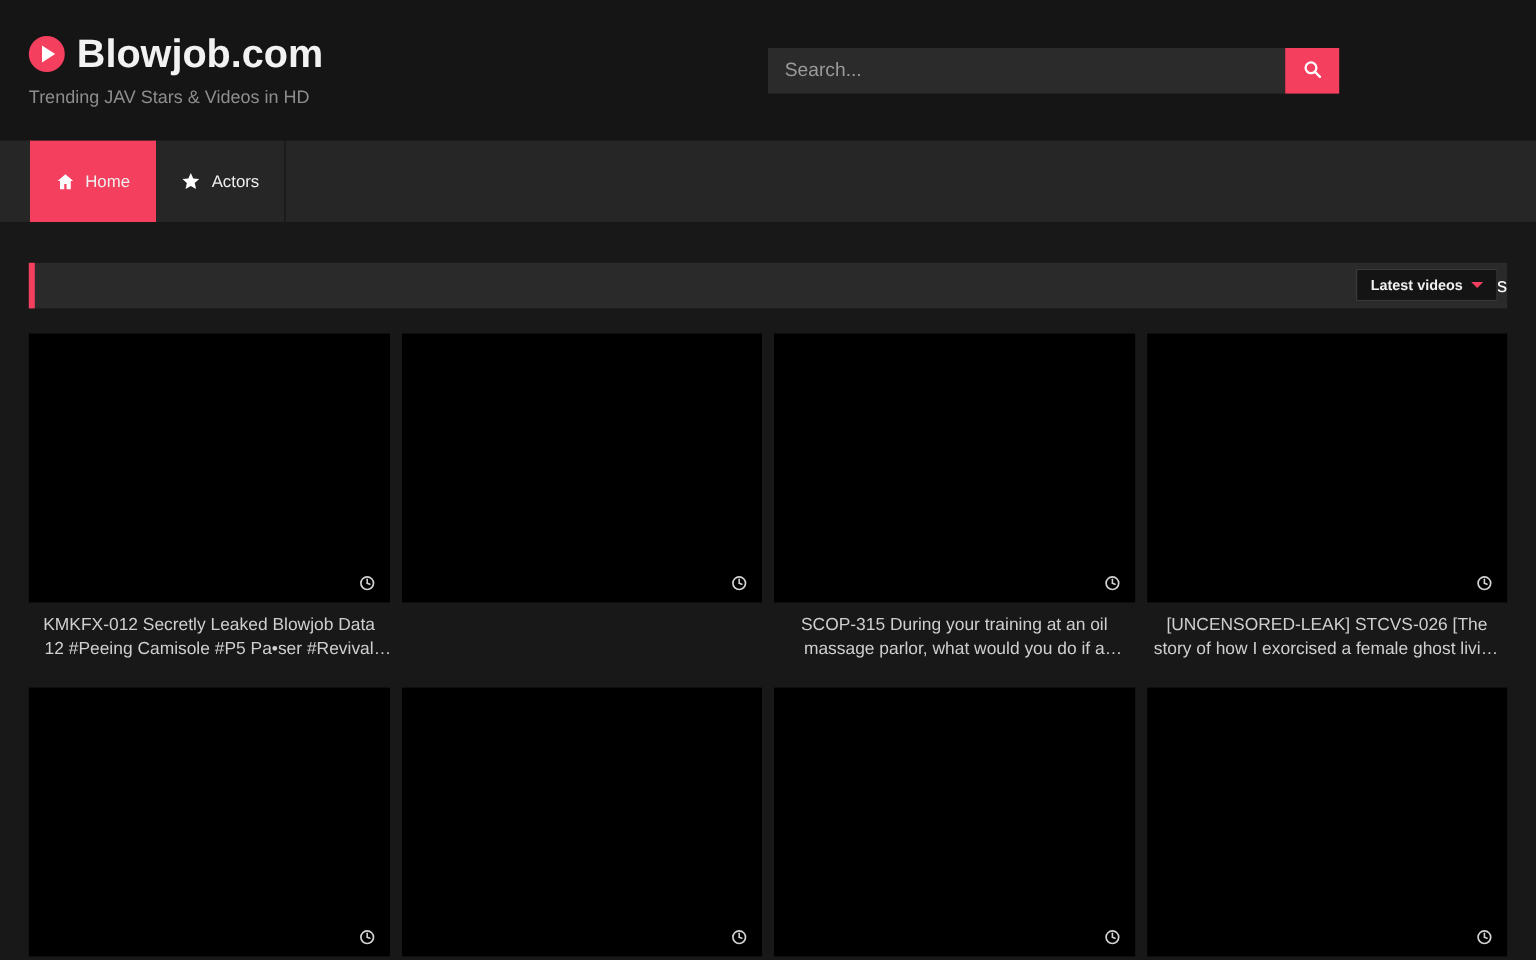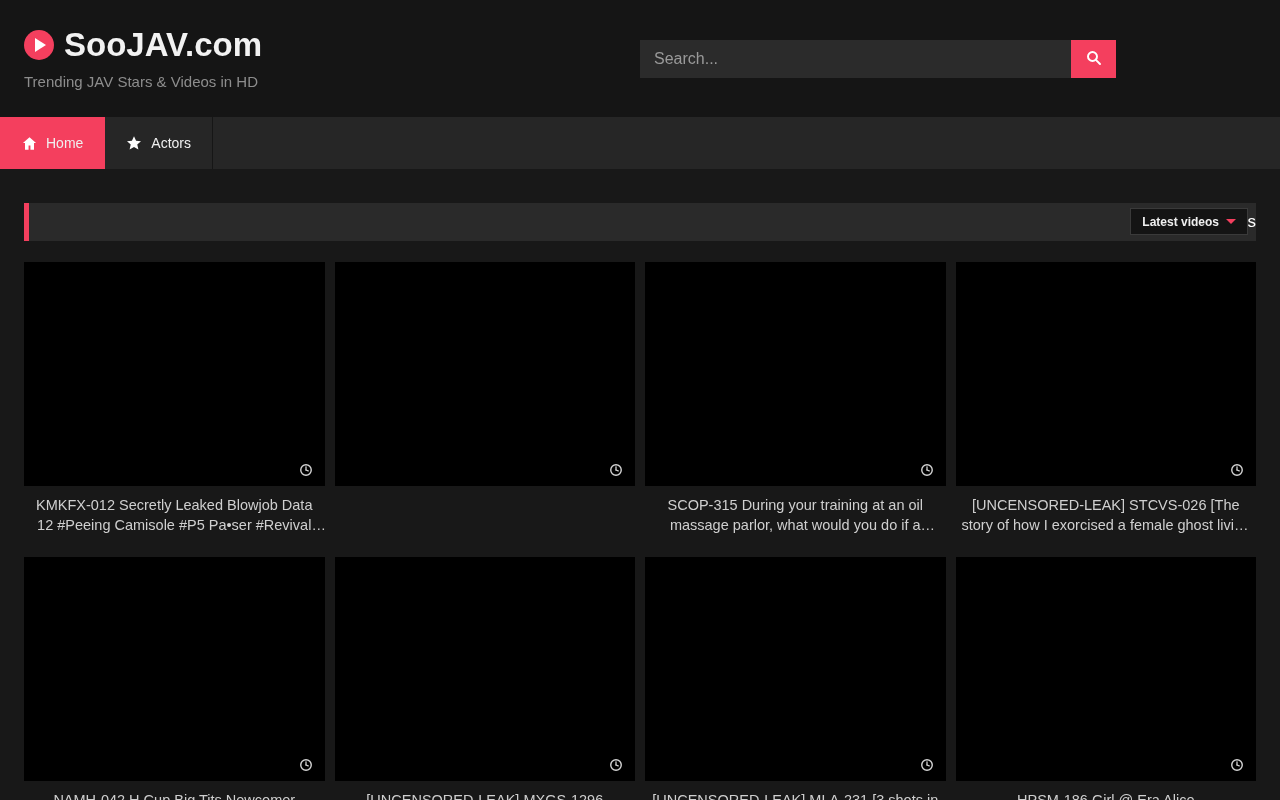--- a/index.html
+++ b/index.html
@@ -40,22 +40,22 @@
     font-family: "Liberation Sans", sans-serif;
   }
   .search-input::placeholder { color: #9a9a9a; }
   .search-btn {
     width: 45px; height: 38px; border: none; cursor: pointer;
     background: var(--accent);
     display: flex; align-items: center; justify-content: center;
   }
   
   .nav {
-    height: 52px; background: #262626;
-    display: flex; align-items: stretch; 
+    height: 68px; background: #262626;
+    display: flex; align-items: stretch; padding-left: 25px;
   }
   .nav-item {
     display: flex; align-items: center; gap: 9px;
     padding: 0 21px; cursor: pointer;
     border-right: 1px solid #161616;
     color: #efefef; font-size: 14px; text-decoration: none;
   }
   .nav-item:first-child { border-left: 1px solid #161616; }
   .nav-item.active { background: var(--accent); border-color: var(--accent); }
   .nav-icon { display: flex; align-items: center; }
@@ -109,21 +109,21 @@
     overflow: hidden;
   }
 </style>
 </head>
 <body>
 
 <header class="header">
   <div class="brand">
     <div class="brand-row">
       <span class="play-badge"></span>
-      <span class="site-name">SooJAV.com</span>
+      <span class="site-name">Blowjob.com</span>
     </div>
     <div class="tagline">Trending JAV Stars &amp; Videos in HD</div>
   </div>
 
   <div class="search-box">
     <input class="search-input" type="text" placeholder="Search..." style="">
     <button class="search-btn">
       <span>
         <svg width="18" height="18" viewBox="0 0 24 24">
           <circle cx="10" cy="10" r="6" fill="none" stroke="#ffffff" stroke-width="2.6"></circle>

